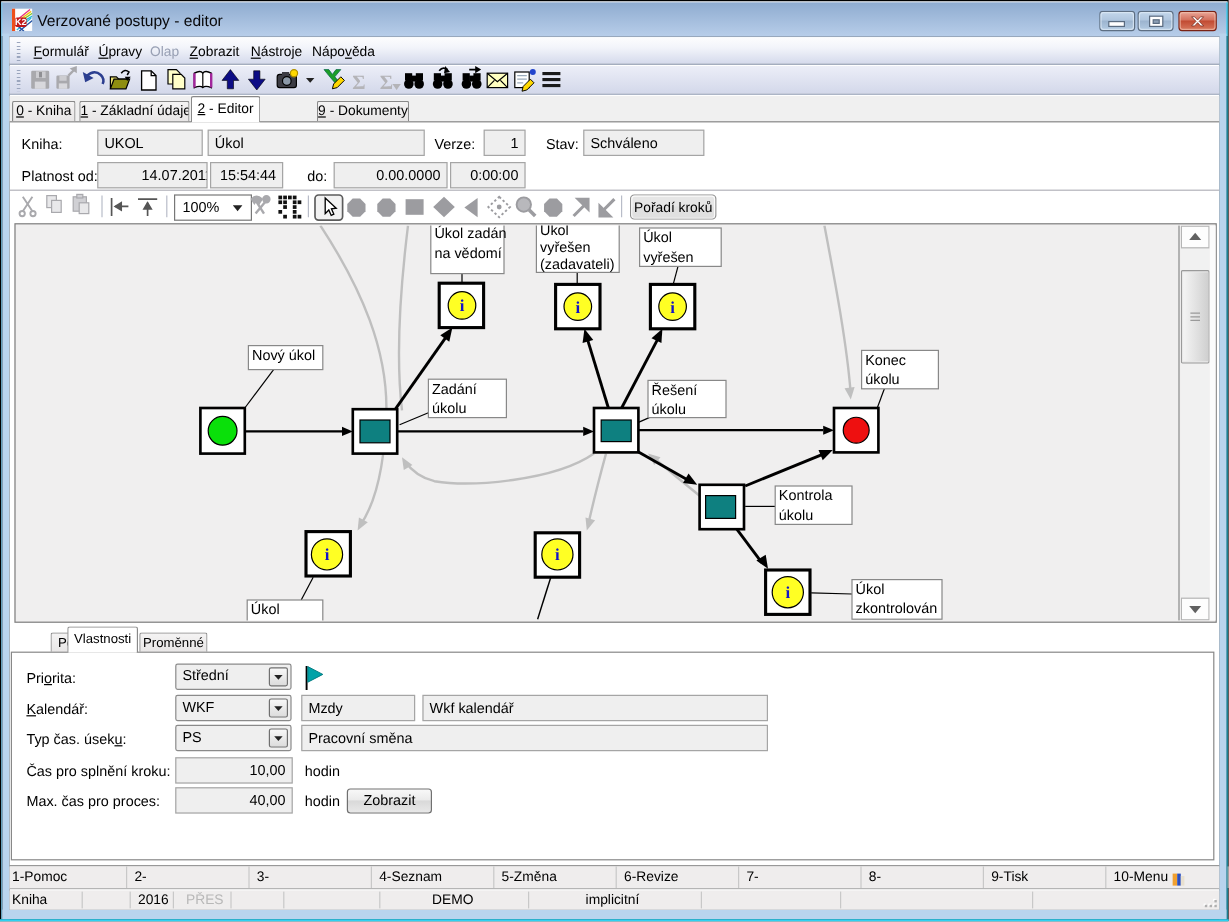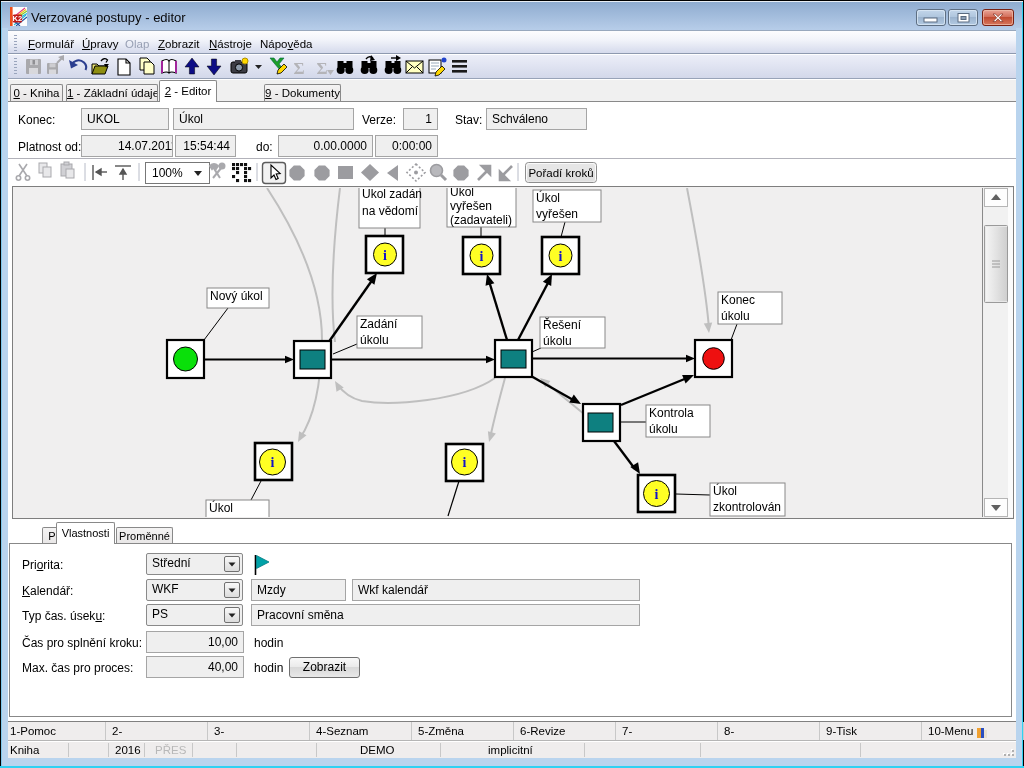--- a/index.html
+++ b/index.html
@@ -158,21 +158,21 @@
       <rect x="452" y="65" width="15" height="2.6"></rect>
       <rect x="452" y="70" width="15" height="2.6"></rect>
     </g>
 </svg>
 <div class="abs" style="left:8px;top:80px;width:1008px;height:22px;background:#f0f0f0;"></div>
 <div class="abs" style="left:8px;top:101px;width:1008px;height:1px;background:#898989;"></div>
 <div class="tab" style="left:10px;top:84px;width:53px;height:17px;line-height:16px;font-size:11.5px;"><u>0</u> - Kniha</div>
 <div class="tab" style="left:66px;top:84px;width:92px;height:17px;line-height:16px;font-size:11.5px;"><u>1</u> - Základní údaje</div>
 <div class="tab active" style="left:159px;top:80px;width:58px;height:22px;line-height:21px;z-index:3;font-size:11.5px;"><u>2</u> - Editor</div>
 <div class="tab" style="left:220px;top:84px;width:77px;height:17px;line-height:16px;font-size:11.5px;margin-left:44px;"><u>9</u> - Dokumenty</div>
-<div class="lbl" style="left:18px;top:113px;">Konec:</div>
+<div class="lbl" style="left:18px;top:113px;">Kniha:</div>
 <div class="fld" style="left:81px;top:108px;width:88px;height:22px;">UKOL</div>
 <div class="fld" style="left:173px;top:108px;width:181px;height:22px;">Úkol</div>
 <div class="lbl" style="left:362px;top:113px;">Verze:</div>
 <div class="fld r" style="left:403px;top:108px;width:35px;height:22px;">1</div>
 <div class="lbl" style="left:455px;top:113px;">Stav:</div>
 <div class="fld" style="left:486px;top:108px;width:101px;height:22px;">Schváleno</div>
 <div class="lbl" style="left:18px;top:140px;">Platnost od:</div>
 <div class="fld r" style="left:81px;top:135px;width:92px;height:22px;padding-left:36px;">14.07.2011</div>
 <div class="fld r" style="left:175px;top:135px;width:61px;height:22px;">15:54:44</div>
 <div class="lbl" style="left:256px;top:140px;">do:</div>

